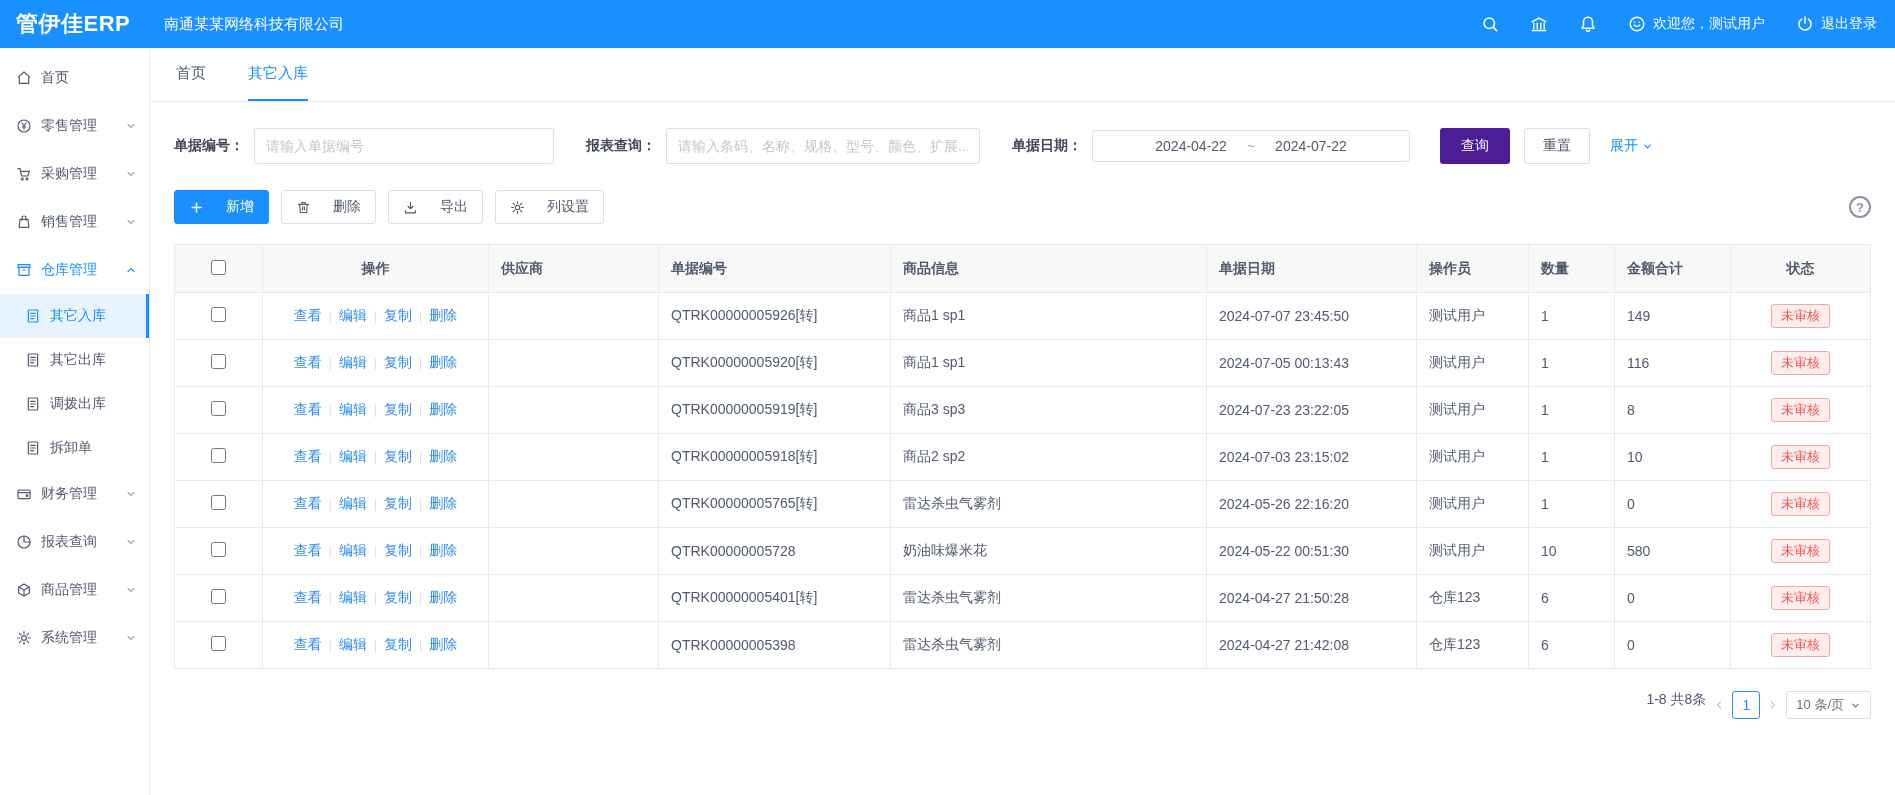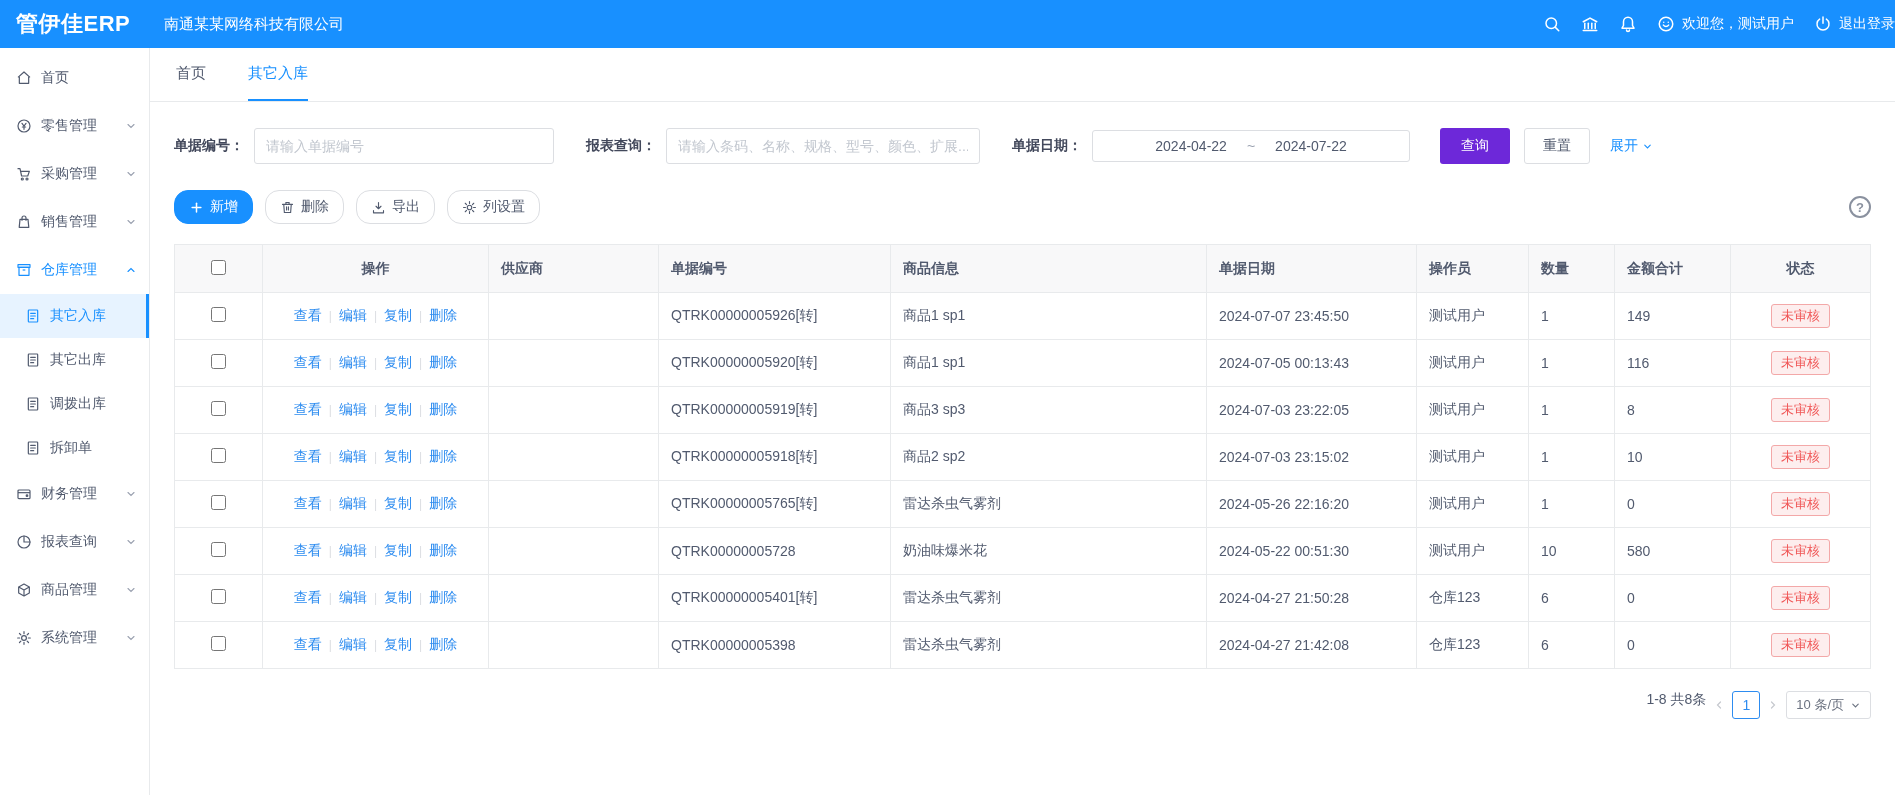--- a/index.html
+++ b/index.html
@@ -4,21 +4,21 @@
 <style>
   * { box-sizing:border-box; margin:0; padding:0; }
   html,body { width:1895px; height:795px; overflow:hidden; }
   body { font-family:"Liberation Sans","DejaVu Sans",sans-serif; font-size:14px; color:#515a6e; background:#fff; }
   svg { display:block; }
 
   
   .header { height:48px; background:#1890ff; display:flex; align-items:center; color:#fff; }
   .logo { width:150px; padding-left:16px; font-size:22px; font-weight:700; letter-spacing:.5px; white-space:nowrap; }
   .company { font-size:15px; margin-left:14px; }
-  .h-right { margin-left:auto; display:flex; align-items:center; gap:20px; }
+  .h-right { margin-left:auto; display:flex; align-items:center; gap:31px; padding-right:18px; }
   .h-ic { width:18px; height:18px; cursor:pointer; }
   .h-item { display:flex; align-items:center; gap:7px; cursor:pointer; white-space:nowrap; }
 
   
   .layout { display:flex; height:747px; }
   .sidebar { width:150px; flex-shrink:0; border-right:1px solid #e8eaec; padding-top:6px; overflow:hidden; }
   .side-item { height:48px; display:flex; align-items:center; padding:0 12px 0 16px; cursor:pointer; color:#515a6e; white-space:nowrap; }
   .side-item .si { width:16px; height:16px; margin-right:9px; flex-shrink:0; }
   .side-item .chev { width:12px; height:12px; margin-left:auto; color:#9aa1b0; }
   .side-item.open { color:#1890ff; }
@@ -36,28 +36,28 @@
   
   .filters { display:flex; align-items:center; margin-top:26px; }
   .f-label { font-weight:700; color:#42485b; margin-right:10px; white-space:nowrap; }
   .f-input { height:36px; border:1px solid #dcdee2; border-radius:3px; padding:0 11px; font-size:14px; color:#b91c1c; outline:none; font-family:inherit; }
   .f-input::placeholder { color:#c2c7cf; }
   .in-billno { width:300px; margin-right:32px; }
   .in-product { width:314px; margin-right:32px; }
   .date-box { width:318px; height:32px; border:1px solid #dcdee2; border-radius:3px; display:flex; align-items:center; justify-content:center; gap:20px; cursor:pointer; margin-right:30px; }
   .date-sep { color:#9aa1b0; }
   .btn { height:36px; border-radius:3px; font-size:14px; display:inline-flex; align-items:center; justify-content:center; cursor:pointer; font-family:inherit; border:1px solid transparent; }
-  .btn-primary { background:#6d28d9; color:#fff; padding:0 20px; }
+  .btn-primary { background:#4c1d95; color:#fff; padding:0 20px; }
   .btn-plain { background:#fff; border-color:#dcdee2; color:#515a6e; padding:0 18px; margin-left:14px; }
   .expand-link { color:#1890ff; display:inline-flex; align-items:center; gap:4px; cursor:pointer; margin-left:20px; }
   .caret { width:11px; height:11px; }
 
   
   .toolbar { display:flex; align-items:center; gap:12px; margin-top:26px; }
-  .tb-btn { height:34px; padding:0 14px; display:inline-flex; align-items:center; gap:6px; border-radius:14px; cursor:pointer; font-size:14px; }
+  .tb-btn { height:34px; padding:0 14px; display:inline-flex; align-items:center; gap:22px; border-radius:3px; cursor:pointer; font-size:14px; }
   .tb-add { background:#1890ff; border:1px solid #1890ff; color:#fff; }
   .tb-plain { background:#fff; border:1px solid #dcdee2; color:#515a6e; }
   .tb-ic { width:15px; height:15px; }
   .help { margin-left:auto; width:22px; height:22px; border:2px solid #8a919f; color:#8a919f; border-radius:50%; display:flex; align-items:center; justify-content:center; font-size:13px; font-weight:700; cursor:pointer; }
 
   
   .grid-wrap { margin-top:20px; }
   table { width:100%; border-collapse:collapse; table-layout:fixed; font-size:14px; }
   th,td { border:1px solid #e8eaec; padding:0 12px; text-align:left; white-space:nowrap; overflow:hidden; text-overflow:ellipsis; }
   th { background:#f8f8f9; height:48px; font-weight:700; color:#515a6e; }
@@ -389,21 +389,21 @@
               </tr>
 
               <tr>
                 <td class="c-center"><input type="checkbox" style=""></td>
                 <td class="c-center">
                   <a class="lnk">查看</a><span class="sep">|</span><a class="lnk">编辑</a><span class="sep">|</span><a class="lnk">复制</a><span class="sep">|</span><a class="lnk">删除</a>
                 </td>
                 <td></td>
                 <td>QTRK00000005919[转]</td>
                 <td>商品3 sp3</td>
-                <td>2024-07-03 23:22:05</td>
+                <td>2024-07-23 23:22:05</td>
                 <td>测试用户</td>
                 <td>1</td>
                 <td>8</td>
                 <td class="c-center"><span class="badge">未审核</span></td>
               </tr>
 
               <tr>
                 <td class="c-center"><input type="checkbox" style=""></td>
                 <td class="c-center">
                   <a class="lnk">查看</a><span class="sep">|</span><a class="lnk">编辑</a><span class="sep">|</span><a class="lnk">复制</a><span class="sep">|</span><a class="lnk">删除</a>

